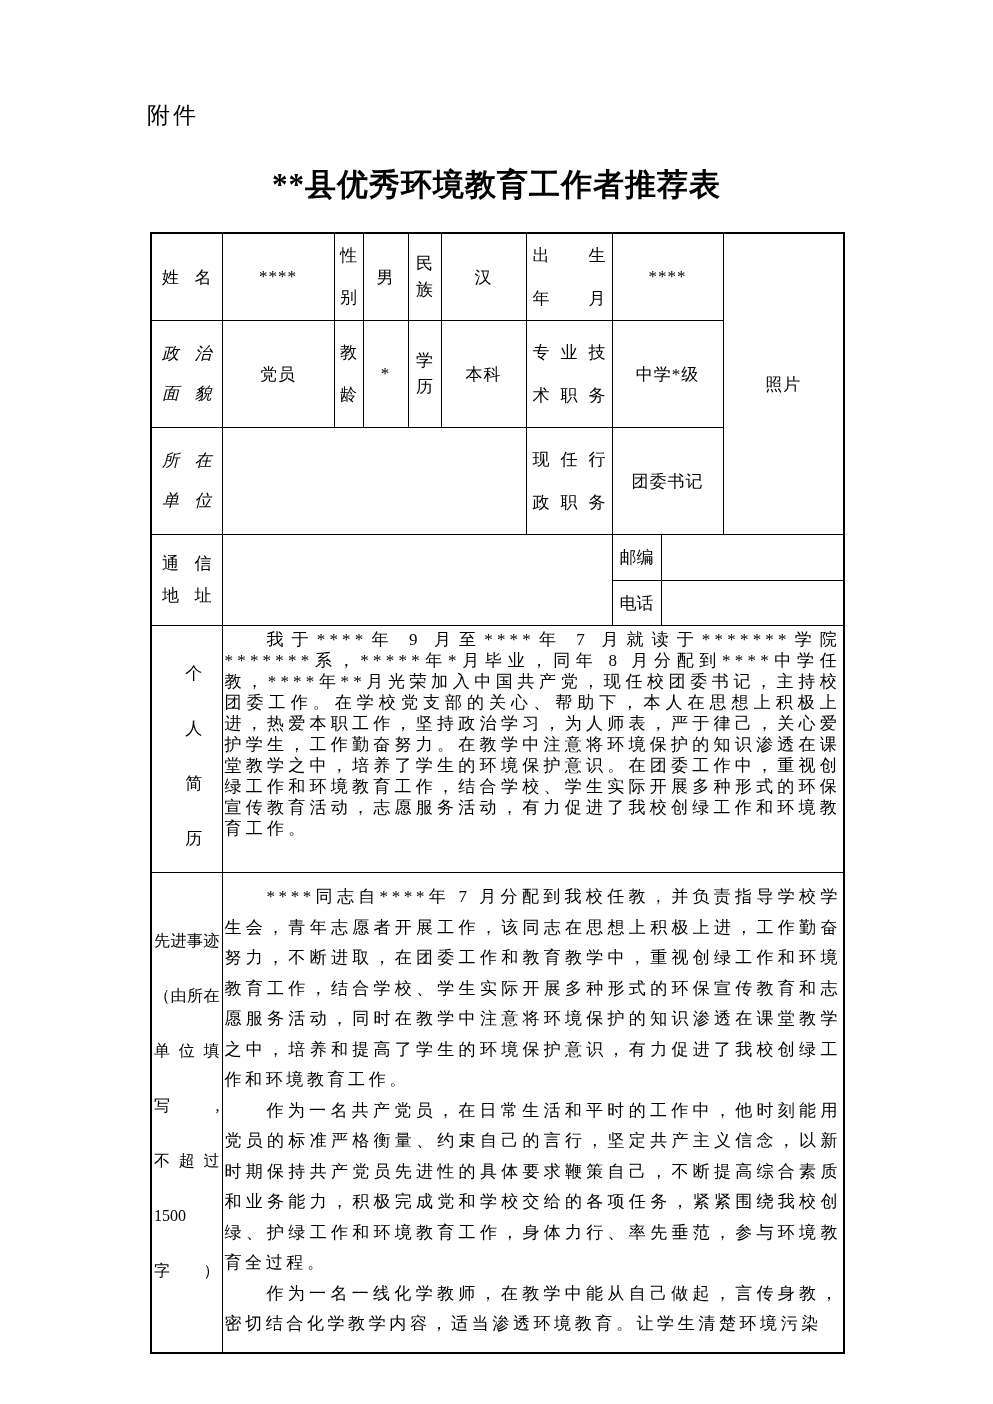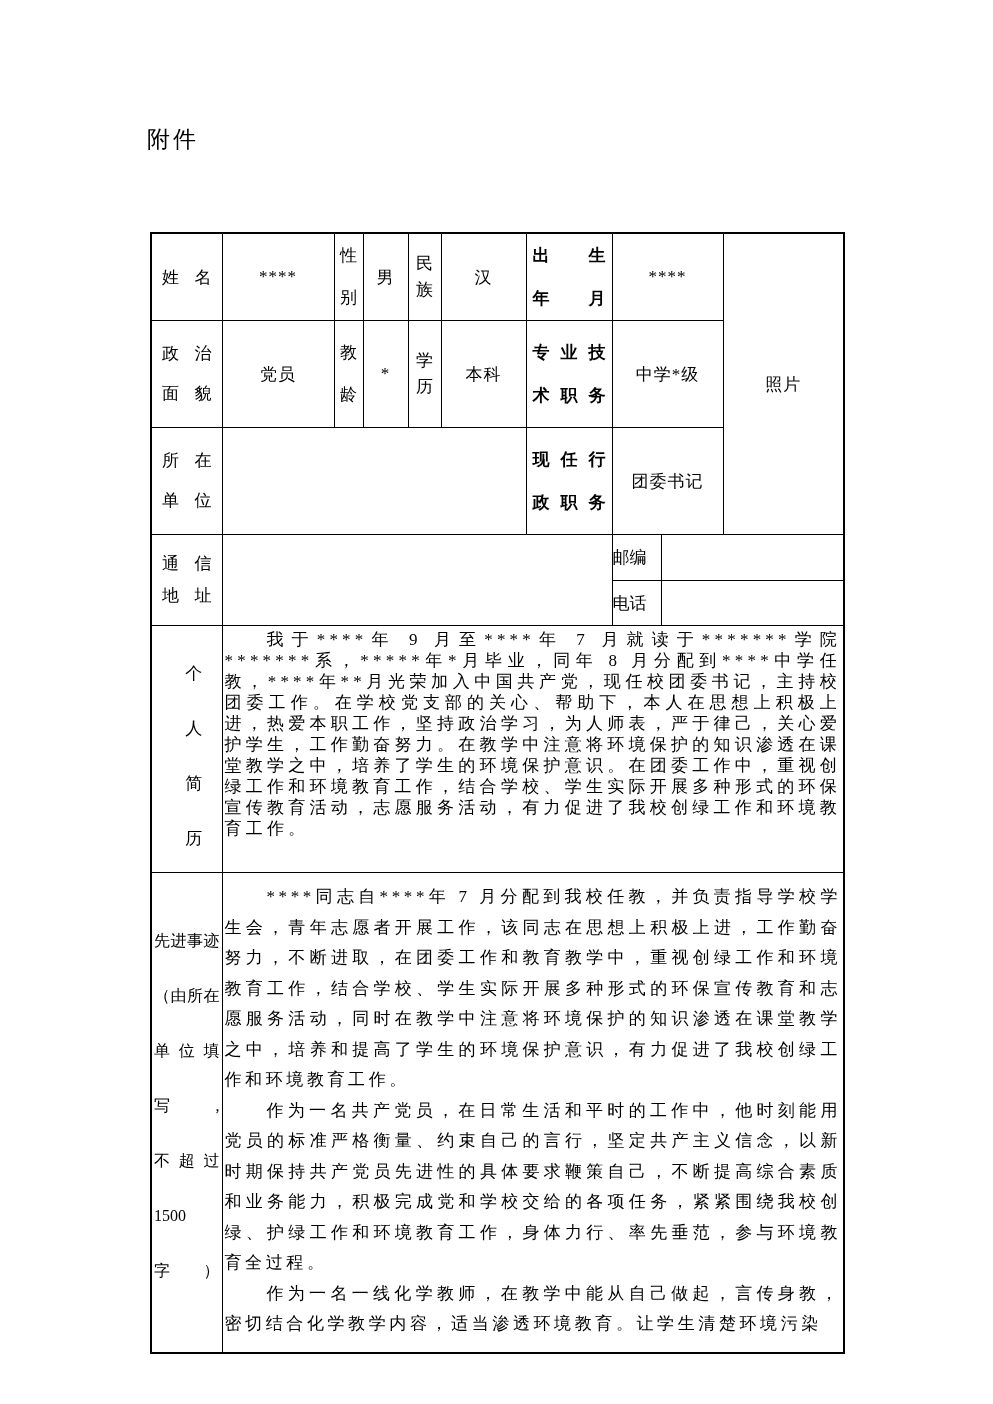--- a/index.html
+++ b/index.html
@@ -10,21 +10,21 @@
     height: 1404px;
     margin: 0 auto;
     background: #ffffff;
     color: #000;
     font-family: "Liberation Serif", serif;
     overflow: hidden;
   }
   .attachment {
     position: absolute;
     left: 147px;
-    top: 124px;
+    top: 100px;
     font-size: 23px;
     letter-spacing: 3px;
   }
   .doc-title {
     position: absolute;
     left: 0;
     top: 164px;
     width: 100%;
     text-align: center;
     font-size: 31px;
@@ -48,29 +48,29 @@
     overflow: hidden;
   }
   
   .lbl {
     text-align: justify;
     text-align-last: justify;
     white-space: pre-line;
     padding: 13px 10px;
   }
   .lbl-mid { padding: 0 6px; }       
-  .lh40 { line-height: 40px; }
-  .lh43 { line-height: 43px; font-weight: bold; }
+  .lh40 { line-height: 40px; font-style: italic; }
+  .lh43 { line-height: 43px; }
   .lh46 { line-height: 32px; }
   
   .stack { text-align: center; text-align-last: center; white-space: pre-line; padding: 0; }
   .lh42s { line-height: 42px; }
   .lh21s { line-height: 26px; margin-left: 28px; }
   .val { text-align: center; letter-spacing: 1px; }
-  .small-lbl { white-space: nowrap; }
+  .small-lbl { text-align: center; white-space: nowrap; }
   
   .vlabel {
     vertical-align: top;
     text-align: center;
     white-space: pre-line;
     line-height: 55px;
     padding-top: 20px;
     padding-left: 14px;
   }
   .deeds-label {
@@ -100,20 +100,21 @@
     text-indent: 42px;
   }
 </style>
 </head>
 <body>
 
 <div class="page">
 
   <div class="attachment">附件</div>
 
+  <div class="doc-title">**县优秀环境教育工作者推荐表</div>
 
   <table class="form">
     <colgroup>
       <col style="width:71px">
         <col style="width:112px">
         <col style="width:29px">
       <col style="width:45px">
         <col style="width:33px">
         <col style="width:85px">
       <col style="width:86px">

